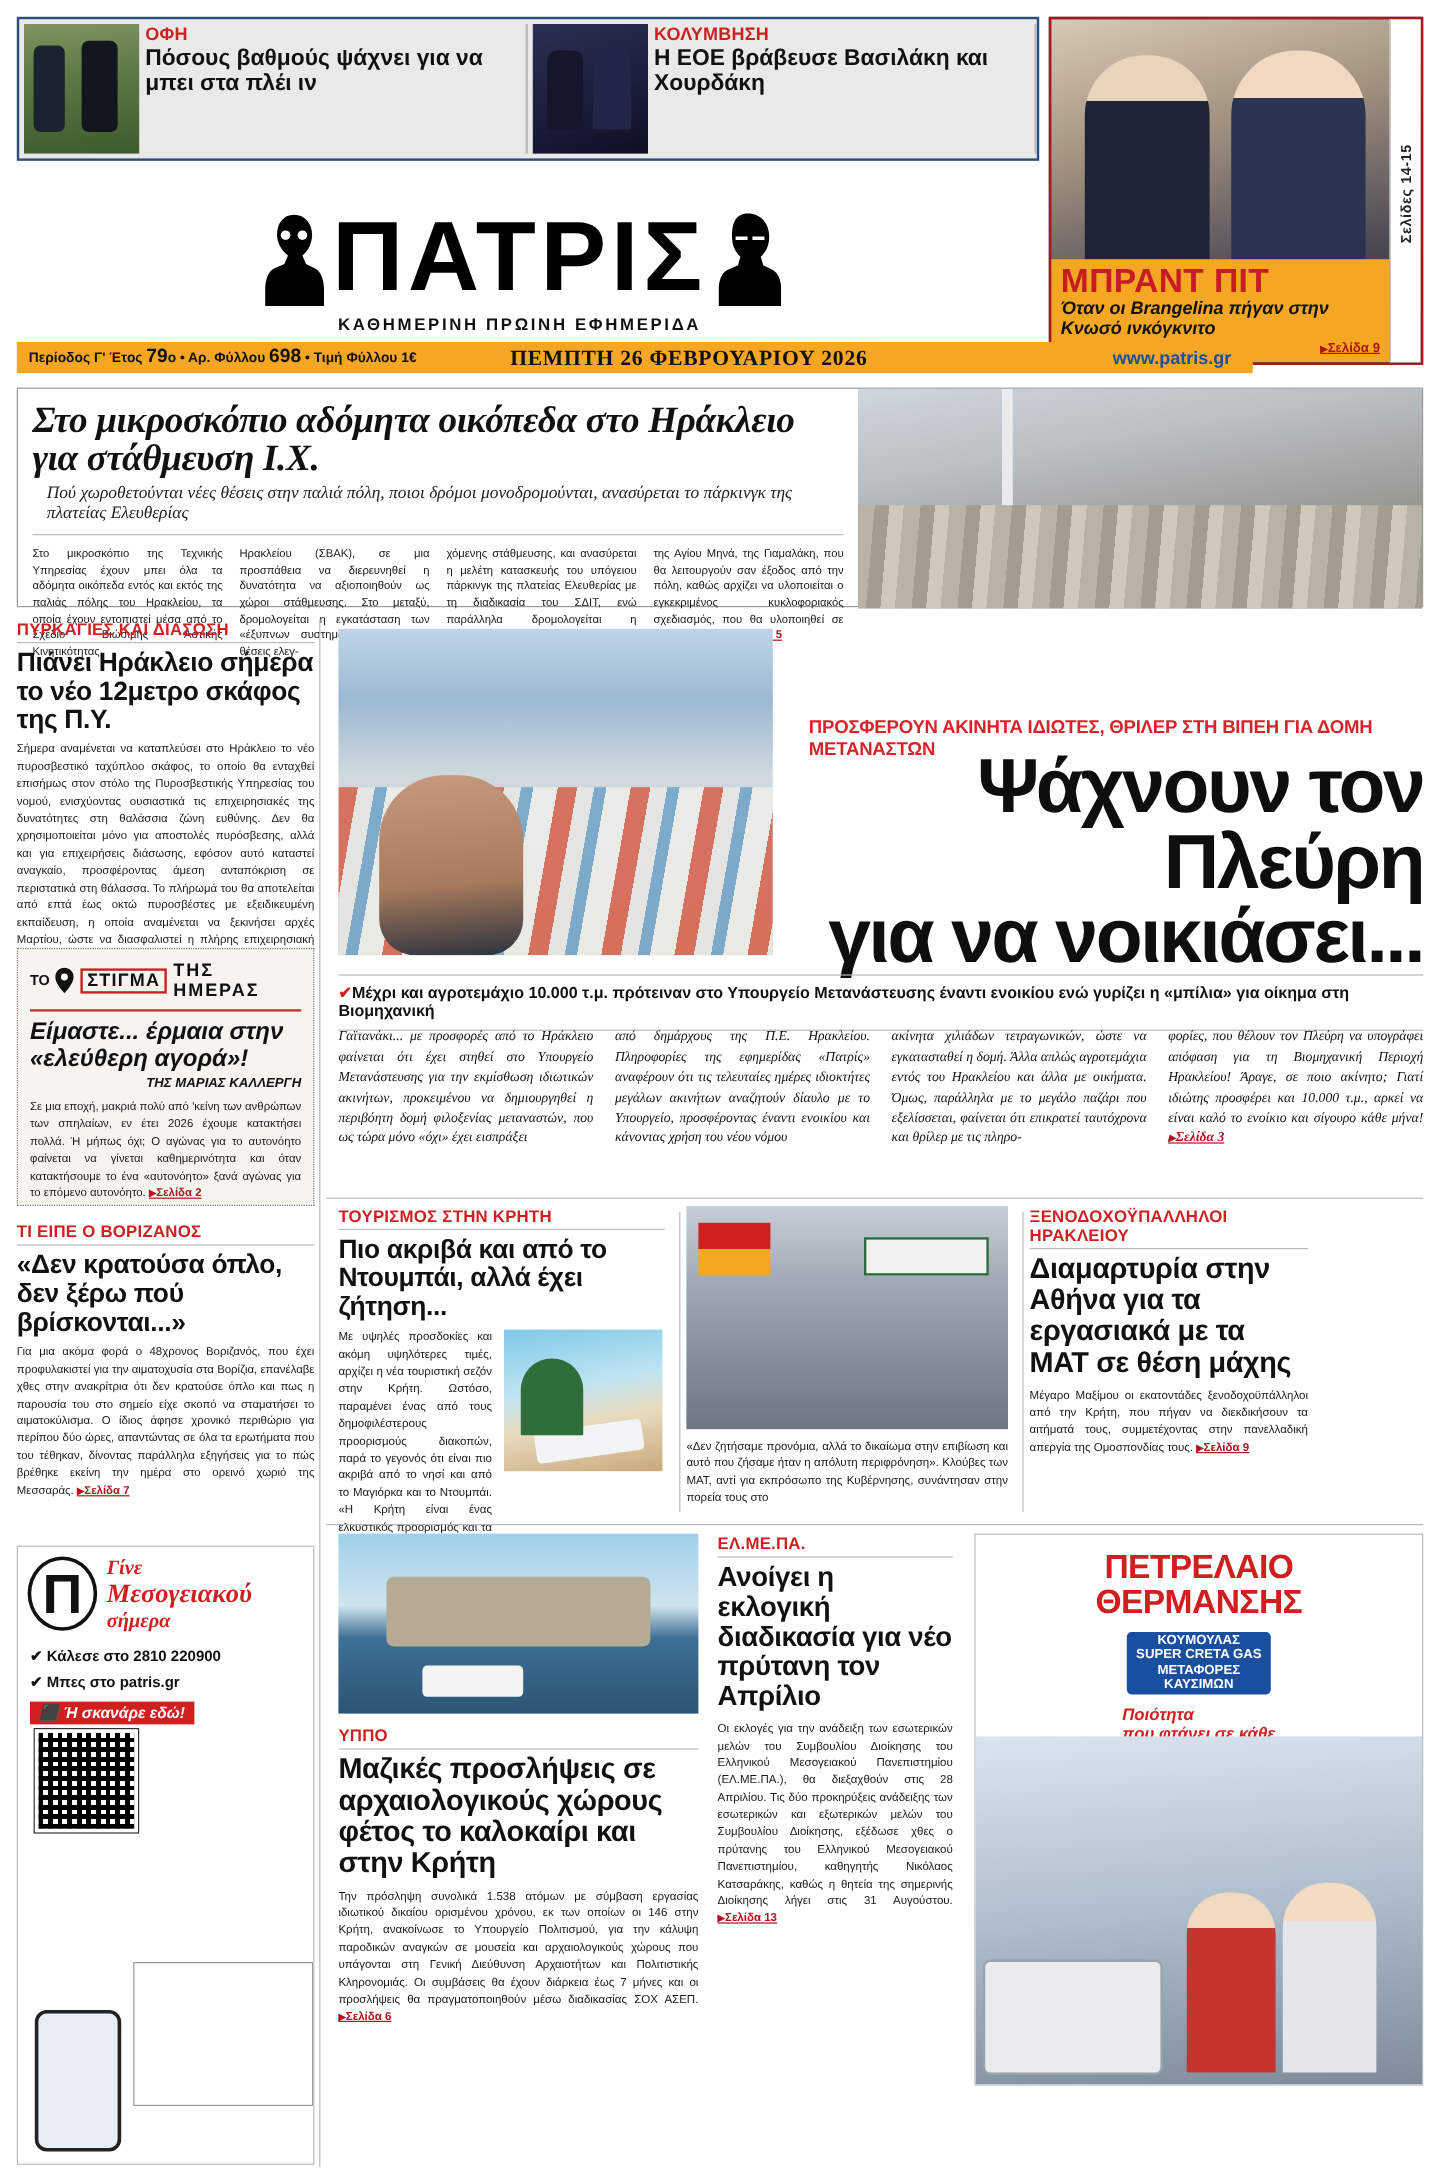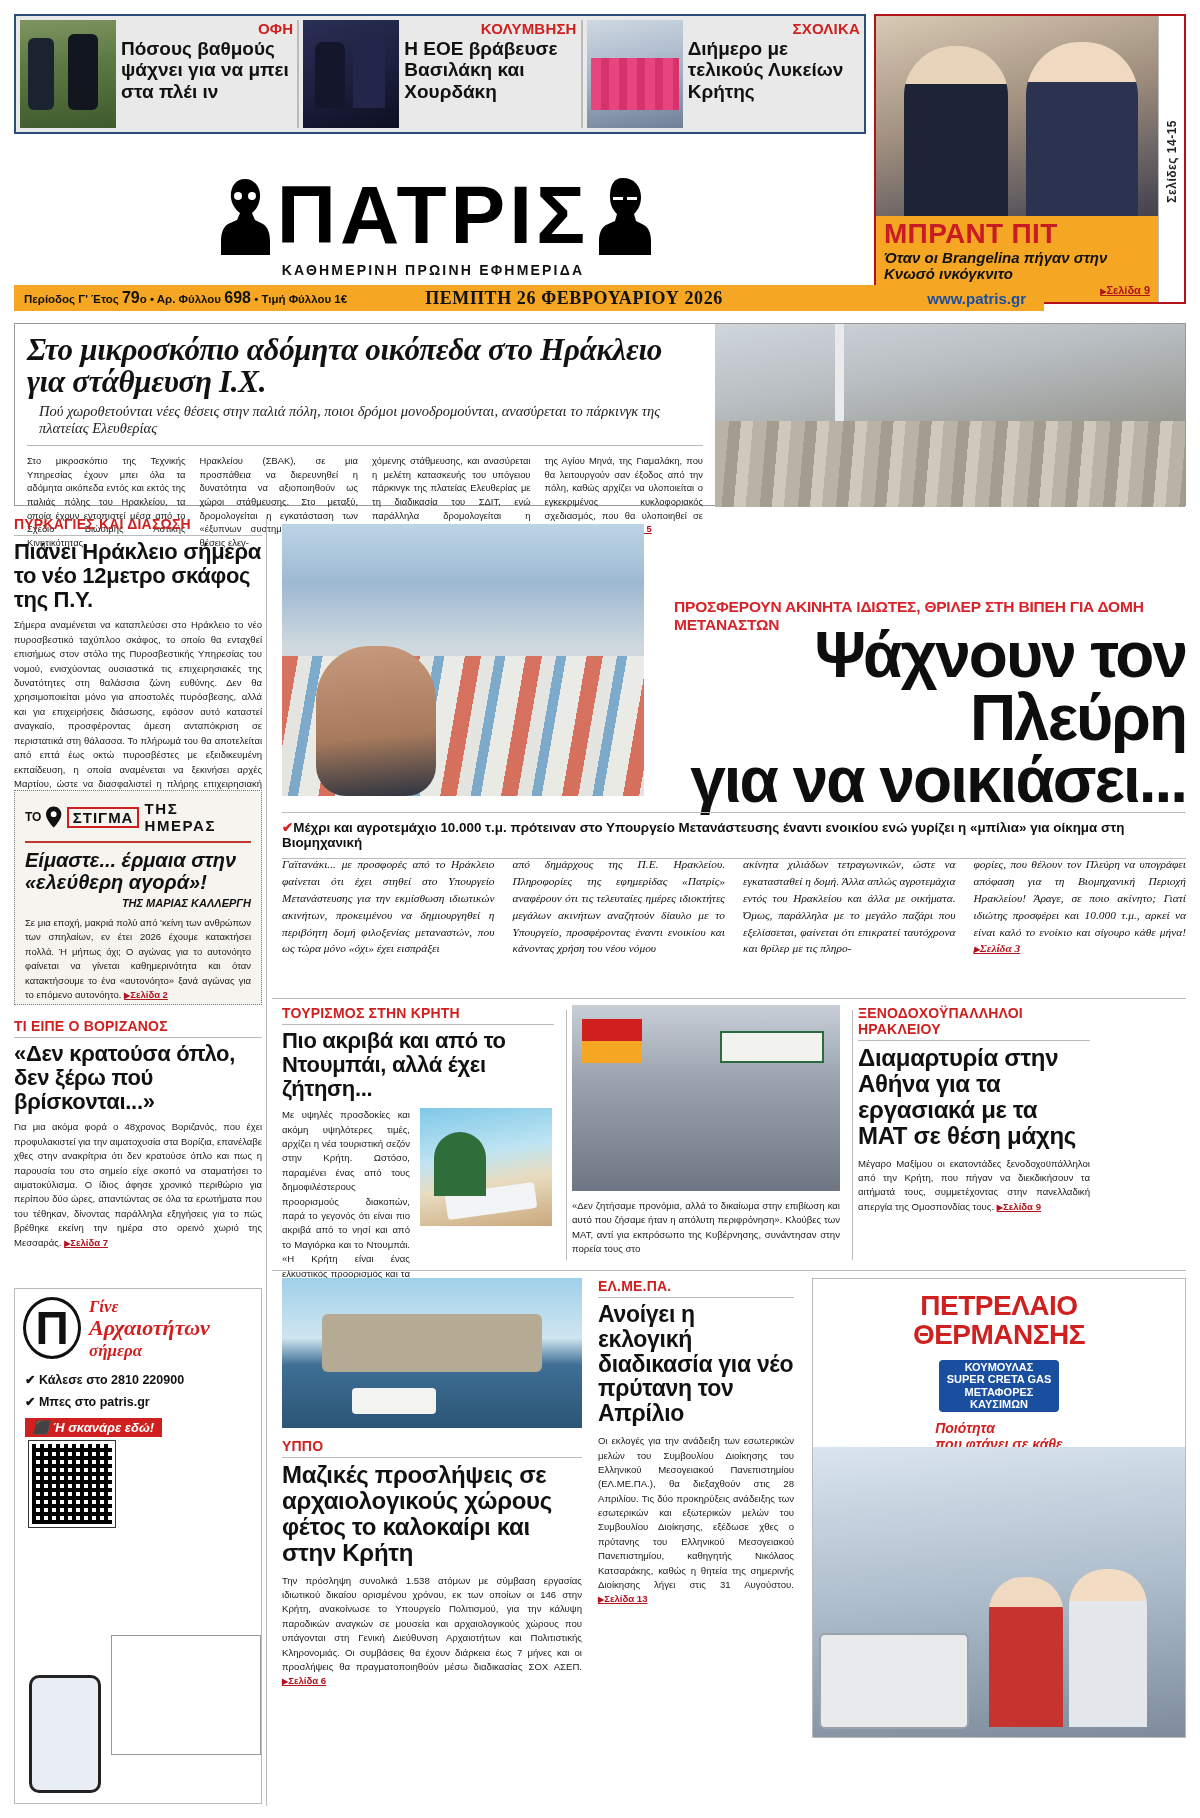--- a/index.html
+++ b/index.html
@@ -12,21 +12,21 @@
   .page { width:1200px; height:1818px; position:relative; }
 
   
   .topstrip {
     position:absolute; left:14px; top:14px; width:852px; height:120px;
     background:#e9e9e9; border:2px solid #2a4d7a; display:flex; overflow:hidden;
   }
   .teaser { display:flex; flex:1; min-width:0; padding:4px; gap:5px; }
   .teaser-photo { width:96px; height:108px; flex:none; background:#6a7a55; position:relative; overflow:hidden; }
   .teaser-txt { flex:1; min-width:0; display:flex; flex-direction:column; }
-  .teaser-kicker { color:#d01f1f; font-weight:bold; font-size:15px; letter-spacing:.2px; margin-bottom:1px;text-align:right;}
+  .teaser-kicker { color:#d01f1f; font-weight:bold; font-size:15px; letter-spacing:.2px; margin-bottom:1px;}
   .teaser-head { font-weight:bold; font-size:19px; line-height:1.12; font-family:"Liberation Sans",sans-serif; }
   .teaser-sep { width:2px; background:#bbb; margin:4px 0; }
 
   
   .ph-football { background:linear-gradient(175deg,#7f9460 0%,#5d7a44 40%,#3f5a2d 100%); }
   .ph-football:after{content:"";position:absolute;left:8px;top:18px;width:26px;height:72px;background:#1b2230;border-radius:6px;}
   .ph-football:before{content:"";position:absolute;left:48px;top:14px;width:30px;height:76px;background:#12161f;border-radius:6px;}
   .ph-swim { background:linear-gradient(160deg,#2a2f55 0%,#1a1d3a 60%,#0d0f22 100%); }
   .ph-swim:after{content:"";position:absolute;left:12px;top:22px;width:30px;height:66px;background:#14162c;border-radius:8px 8px 0 0;}
   .ph-swim:before{content:"";position:absolute;left:50px;top:20px;width:32px;height:68px;background:#23264a;border-radius:8px 8px 0 0;}
@@ -204,27 +204,20 @@
 
     <div class="teaser">
       <div class="teaser-photo ph-swim"></div>
       <div class="teaser-txt">
         <div class="teaser-kicker">ΚΟΛΥΜΒΗΣΗ</div>
         <div class="teaser-head">Η ΕΟΕ βράβευσε Βασιλάκη και Χουρδάκη</div>
       </div>
     </div>
     <div class="teaser-sep"></div>
 
-    <div class="teaser">
-      <div class="teaser-photo ph-school"></div>
-      <div class="teaser-txt">
-        <div class="teaser-kicker">ΣΧΟΛΙΚΑ</div>
-        <div class="teaser-head">Διήμερο με τελικούς Λυκείων Κρήτης</div>
-      </div>
-    </div>
   </div>
 
   <div class="promo-tr">
     <div class="promo-img"></div>
     <div class="promo-side">
       <span>Σελίδες 14-15</span>
     </div>
     <div class="promo-band">
       <div class="promo-title">ΜΠΡΑΝΤ ΠΙΤ</div>
       <div class="promo-sub">Όταν οι Brangelina πήγαν στην Κνωσό ινκόγκνιτο</div>
@@ -310,21 +303,21 @@
       <span>Για μια ακόμα φορά ο 48χρονος Βοριζανός, που έχει προφυλακιστεί για την αιματοχυσία στα Βορίζια, επανέλαβε χθες στην ανακρίτρια ότι δεν κρατούσε όπλο και πως η παρουσία του στο σημείο είχε σκοπό να σταματήσει το αιματοκύλισμα. Ο ίδιος άφησε χρονικό περιθώριο για περίπου δύο ώρες, απαντώντας σε όλα τα ερωτήματα που του τέθηκαν, δίνοντας παράλληλα εξηγήσεις για το πώς βρέθηκε εκείνη την ημέρα στο ορεινό χωριό της Μεσσαράς.</span>
       <span class="pg-link">Σελίδα 7</span>
     </div>
   </div>
 
   <div class="subbox">
     <div class="sb-top">
       <div class="sb-pi">Π</div>
       <div class="sb-hd">
         <div>Γίνε</div>
-        <div class="big">Αρχαιοτήτων</div>
+        <div class="big">Μεσογειακού</div>
         <div>σήμερα</div>
       </div>
     </div>
     <div class="sb-list">✔ Κάλεσε στο 2810 220900</div>
     <div class="sb-list">✔ Μπες στο patris.gr</div>
     <div class="sb-scan">⬛ Ή σκανάρε εδώ!</div>
     <div class="qr"></div>
     <div class="sb-news"></div>
     <div class="sb-phone"></div>
   </div>

